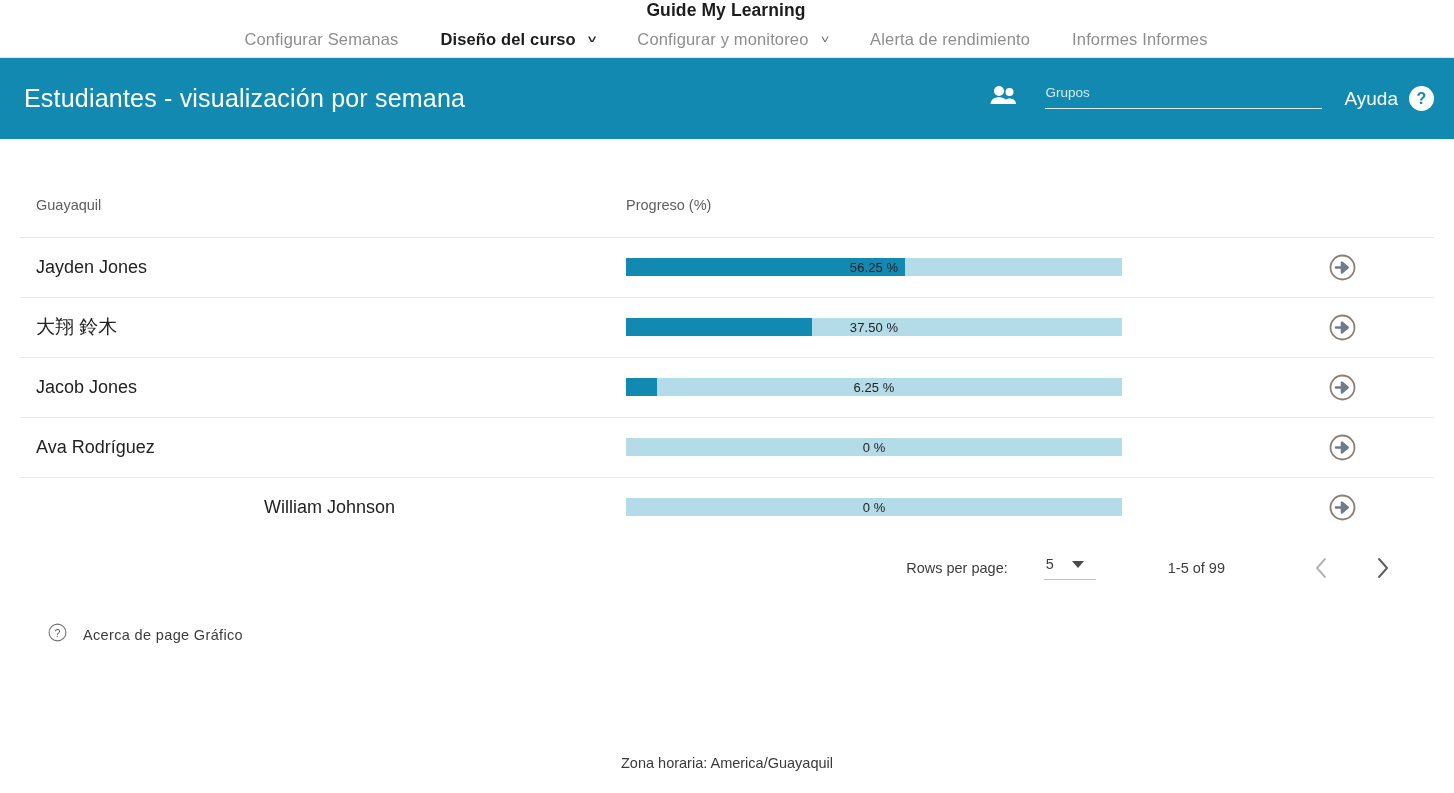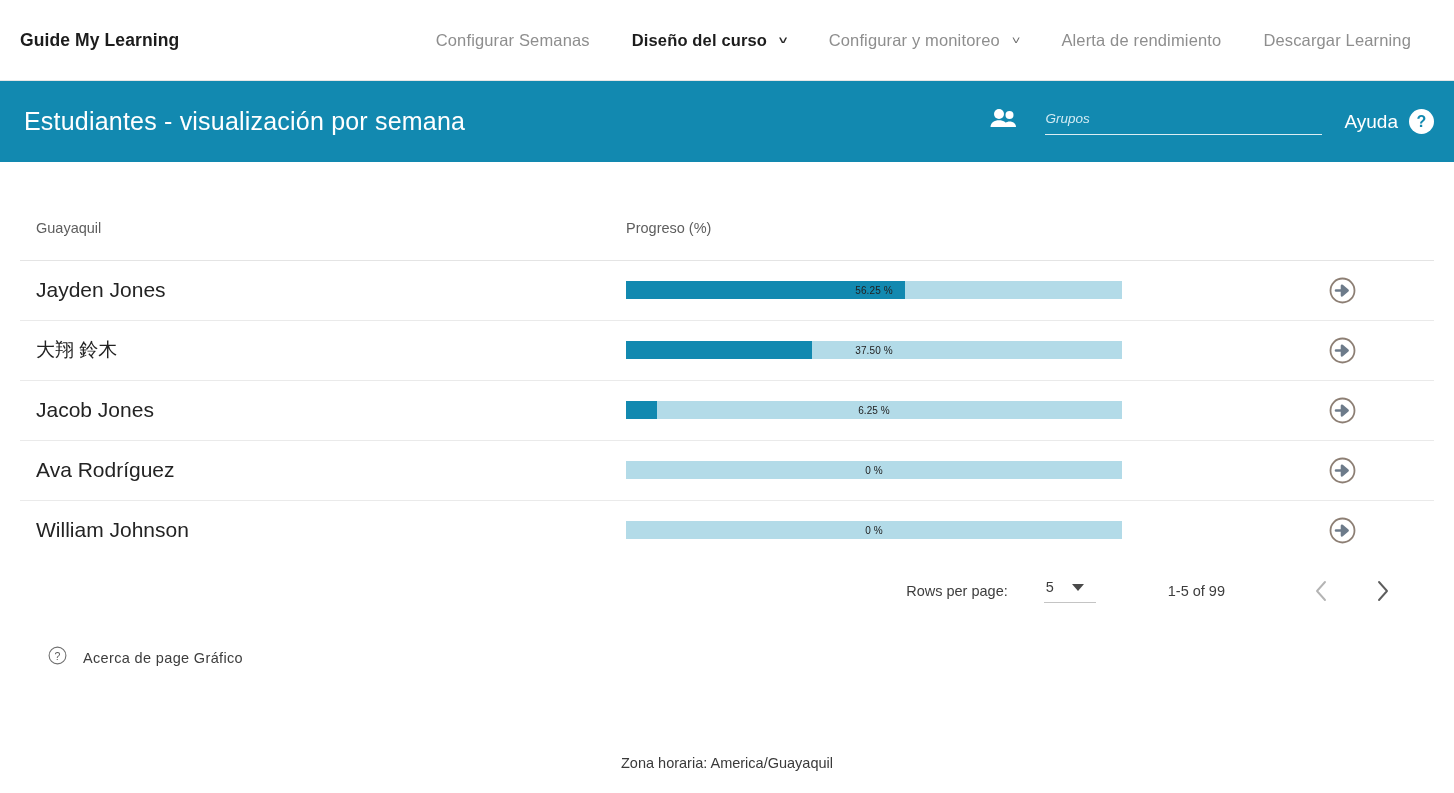--- a/index.html
+++ b/index.html
@@ -11,26 +11,27 @@
     width: 1454px;
     height: 793px;
     background: #ffffff;
     font-family: "Liberation Sans", sans-serif;
     color: #2a2a2a;
     overflow: hidden;
   }
 
   
   .topnav {
-    height: 81px;
+    height: 58px;
     display: flex;
     align-items: center;
     background: #ffffff;
     border-bottom: 1px solid #e6e6e6;
     padding: 0 22px 0 20px;
+    flex-direction: column;
   }
   .brand {
     font-size: 17.5px;
     font-weight: bold;
     color: #1c1c1c;
     letter-spacing: 0.1px;
     white-space: nowrap;
   }
   .nav-links {
     flex: 1;
@@ -78,23 +79,22 @@
     letter-spacing: 0.2px;
     white-space: nowrap;
   }
   .pagehead-right {
     margin-left: auto;
     display: flex;
     align-items: center;
   }
   .group-picker {
     display: flex;
-    align-items: flex-end;
+    align-items: flex-start;
     gap: 13px;
-    font-style: italic;
   }
   .people-icon {
     margin-right: 15px;
     margin-bottom: 3px;
     display: block;
   }
   .group-field {
     position: relative;
     width: 277px;
     border-bottom: 1px solid rgba(255,255,255,.85);
@@ -173,24 +173,24 @@
   }
   .th-name { padding-left: 16px !important; }
   .th-prog { padding-left: 3px !important; }
 
   .tbl tbody td {
     height: 60px;
     border-bottom: 1px solid #eaeaea;
     padding: 0;
     vertical-align: middle;
   }
-  .tbl tbody tr:last-child td { border-bottom: none; }
+  .tbl tbody tr:last-child td { border-bottom: none; text-align: center; }
 
   .student-name {
-    font-size: 21px;
+    font-size: 18px;
     color: #232323;
     padding-left: 16px;
     white-space: nowrap;
   }
   .student-name.cjk { font-size: 19px; }
 
   .bar-wrap {
     position: relative;
     width: 496px;
     height: 18px;
@@ -201,21 +201,21 @@
     position: absolute;
     left: 0; top: 0; bottom: 0;
     background: #1289b0;
   }
   .bar-label {
     position: absolute;
     left: 0; right: 0; top: 0; bottom: 0;
     display: flex;
     align-items: center;
     justify-content: center;
-    font-size: 10px;
+    font-size: 13px;
     color: #222222;
     letter-spacing: .1px;
   }
 
   .act-cell { text-align: left; }
   .row-arrow {
     width: 27px; height: 27px;
     margin-left: 43px;
     display: block;
     cursor: pointer;
@@ -309,21 +309,21 @@
     <div class="nav-item">
       <span>Configurar y monitoreo</span>
       <span class="nav-caret">˅</span>
     </div>
 
     <div class="nav-item">
       <span>Alerta de rendimiento</span>
     </div>
 
     <div class="nav-item">
-      <span>Descargar Learning</span>
+      <span>Informes Informes</span>
     </div>
 
   </div>
 </div>
 
 <div class="pagehead">
   <div class="pagehead-title">Estudiantes - visualización por semana</div>
 
   <div class="pagehead-right">
 

